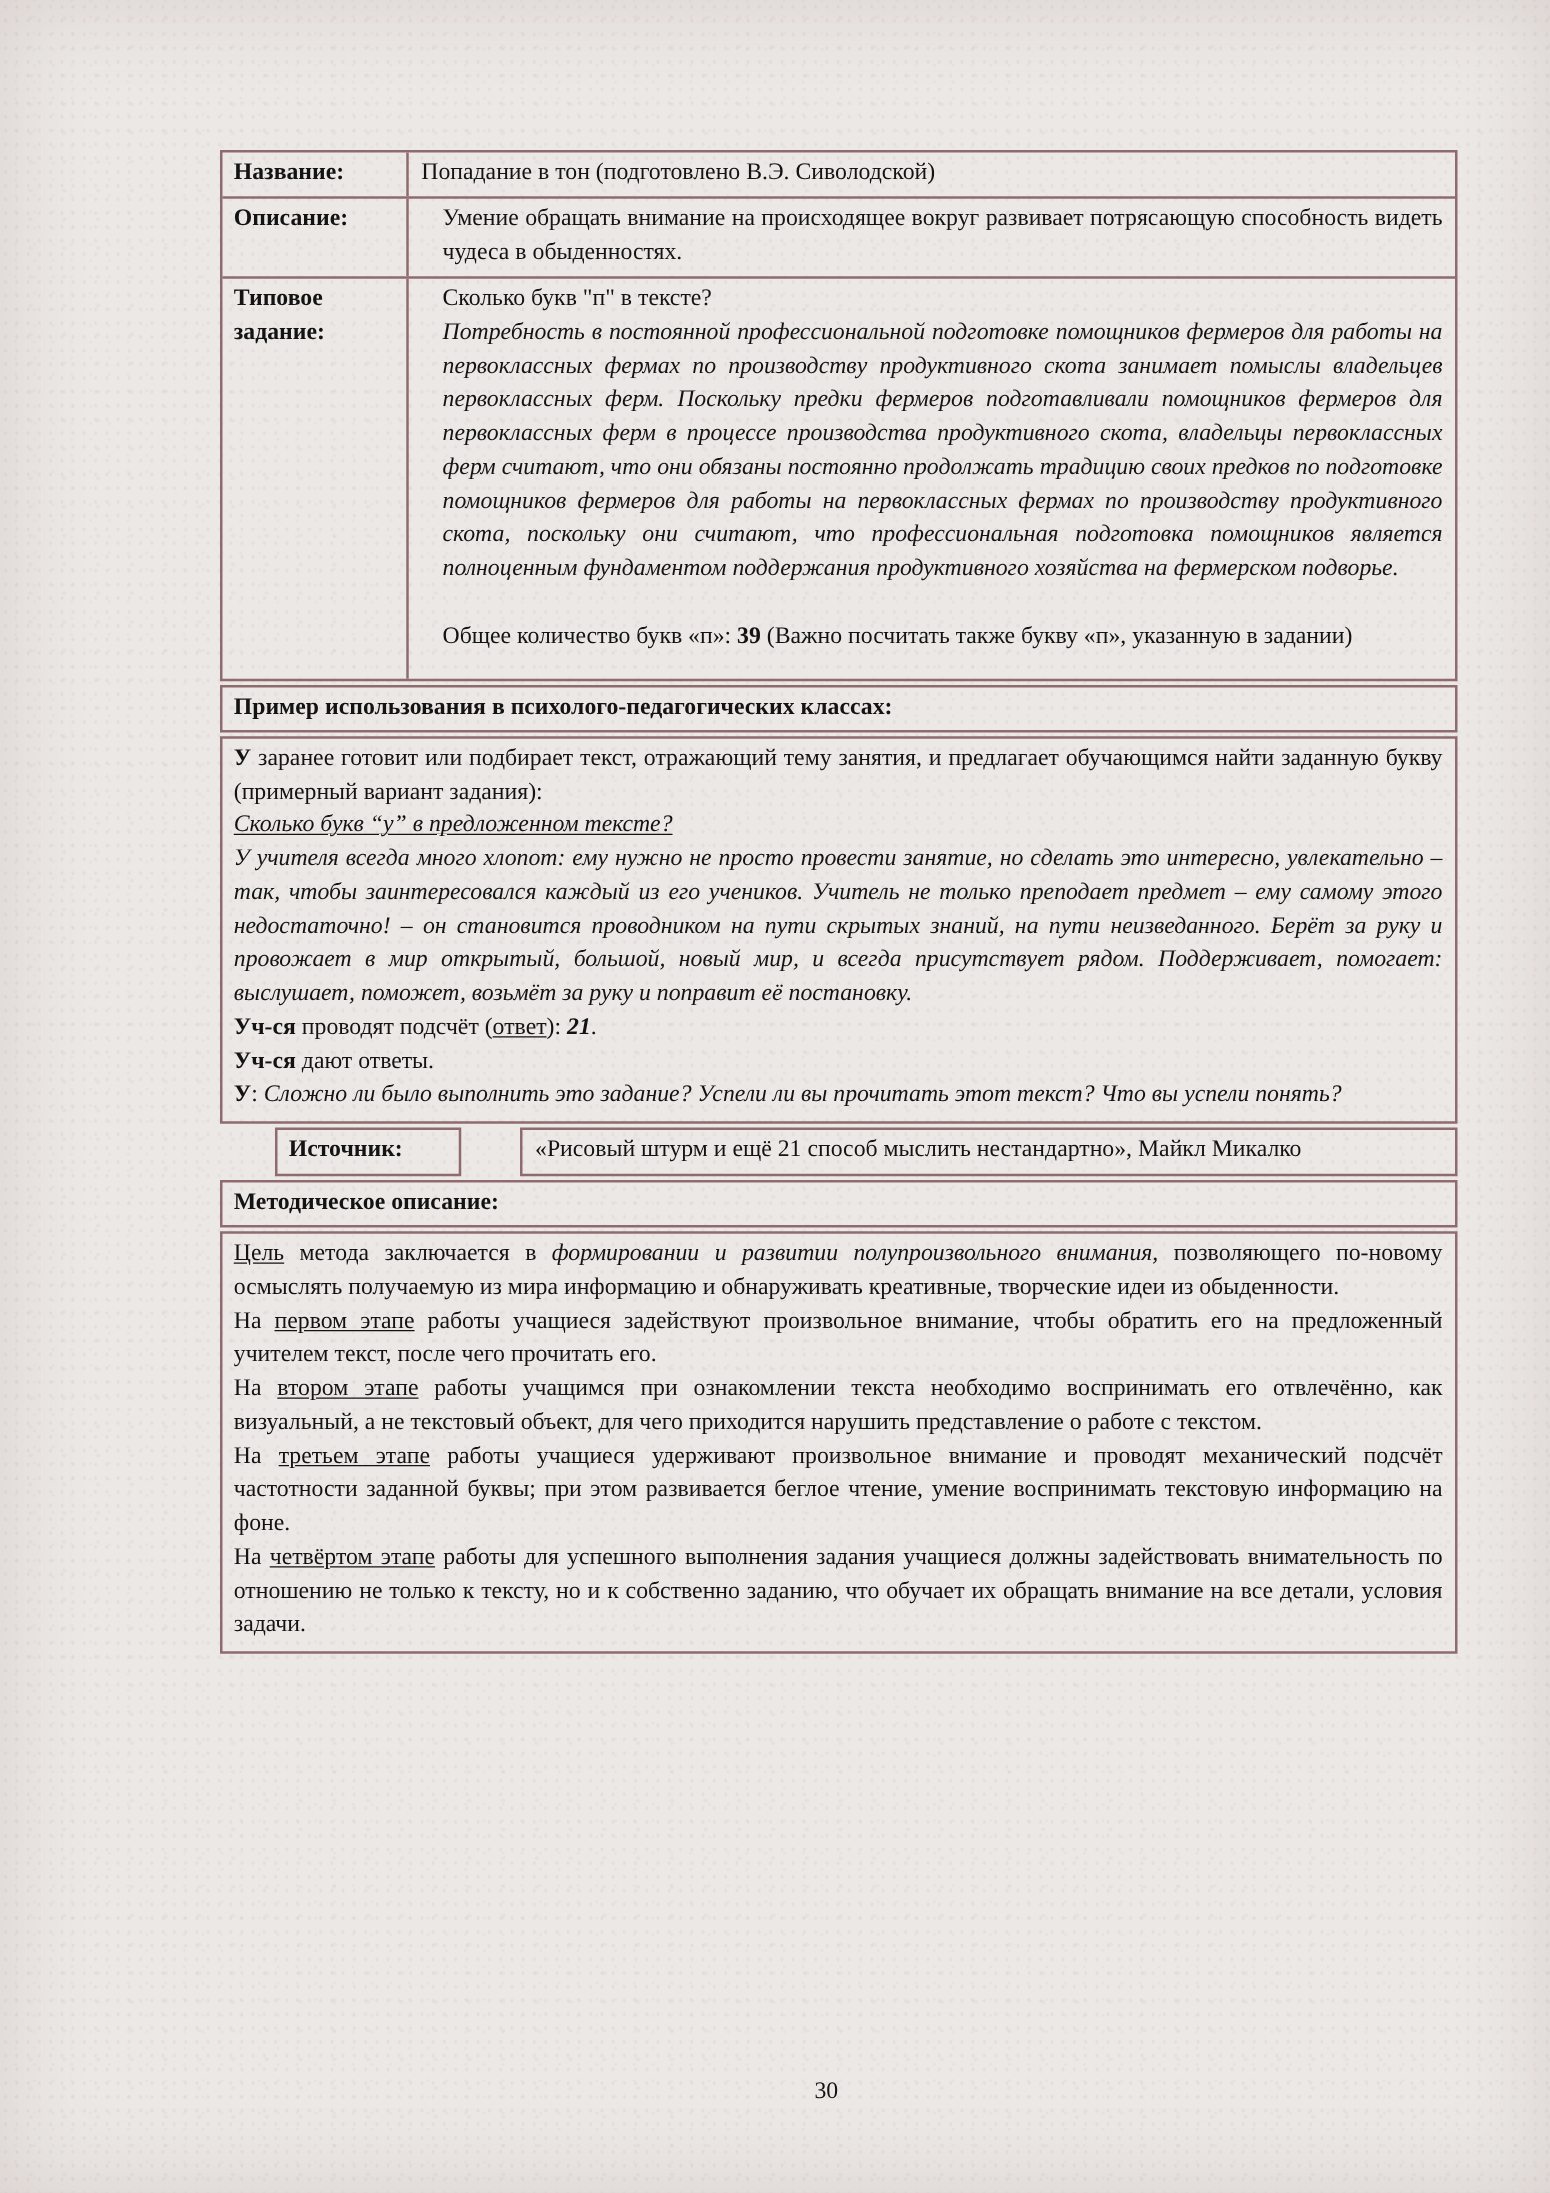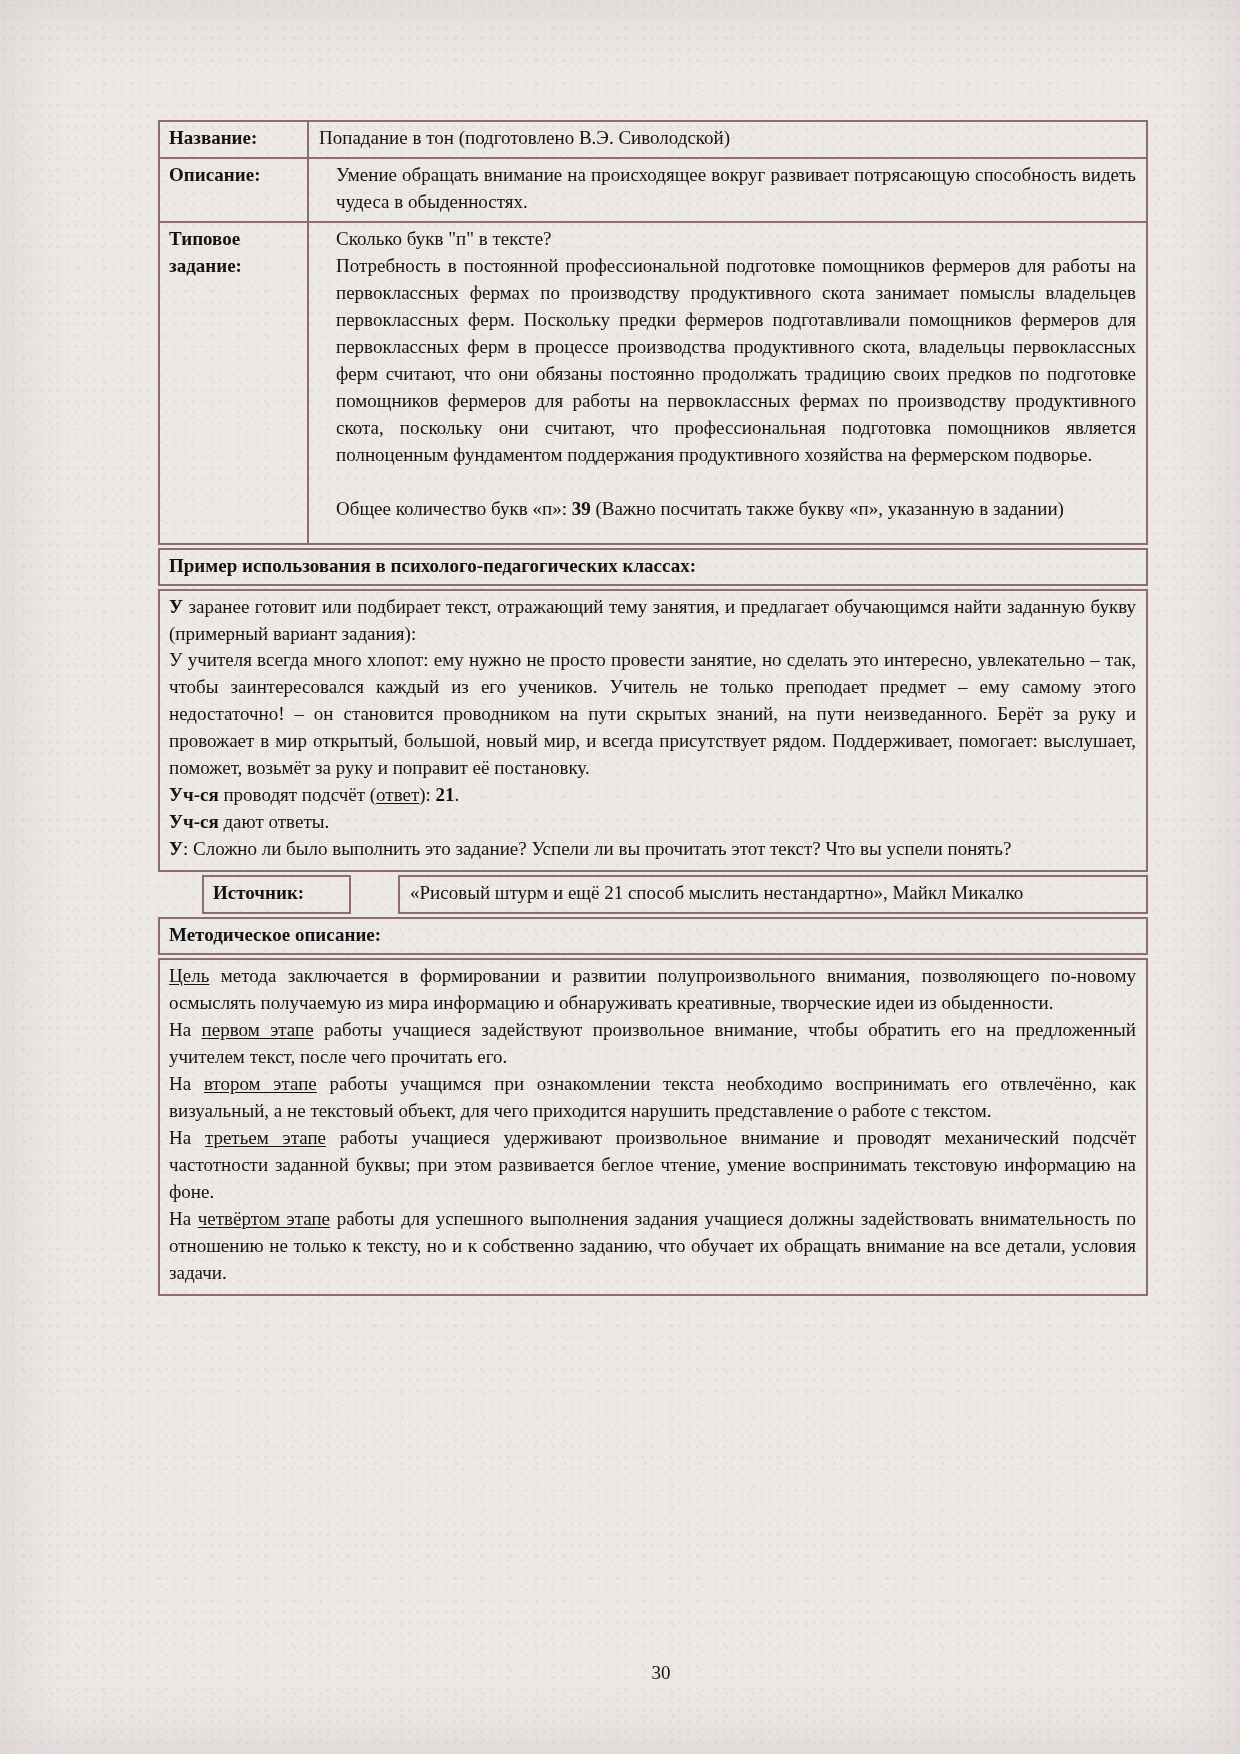--- a/index.html
+++ b/index.html
@@ -18,21 +18,21 @@
     background-image:
       radial-gradient(rgba(166,132,134,0.10) 1px, transparent 1.4px),
       radial-gradient(rgba(140,150,135,0.07) 1px, transparent 1.4px),
       radial-gradient(rgba(120,100,105,0.05) 1.6px, transparent 2.2px);
     background-size:9px 11px, 15px 13px, 27px 23px;
     background-position:0 0, 5px 7px, 11px 3px;
     box-shadow:inset 0 0 70px rgba(130,105,105,0.18);
     overflow:hidden;
   }
   .content{
-    position:absolute;left:158px;top:120px;width:990px;
+    position:absolute;left:176px;top:120px;width:990px;
     font-size:19px;line-height:1.42;
   }
   .doc-stack{display:flex;flex-direction:column;gap:3px;}
   .block{border:2px solid var(--bd);box-sizing:border-box;}
   
   .trow{display:flex;}
   .trow + .trow{border-top:2px solid var(--bd);gap:17px;}
   .tlabel{
     flex:0 0 149px;box-sizing:border-box;
     border-right:2px solid var(--bd);
@@ -45,21 +45,21 @@
   .head-row{font-weight:bold;padding:3px 10px 4px 9px;}
   
   .block-body{padding:3px 10px 7px 9px;}
   
   .row2{display:flex;gap:3px;}
   .cell2{border:2px solid var(--bd);box-sizing:border-box;margin-left:44px;}
   .lbl2{flex:0 0 149px;font-weight:bold;padding:3px 6px 5px 9px;}
   .val2{flex:1;padding:3px 10px 5px 10px;}
   .para{margin:0;text-align:justify;}
   .b{font-weight:bold;}
-  .i{margin-top:12px;}
+  .i{font-style:italic;margin-top:12px;}
   .u{text-decoration:underline;text-underline-offset:2px;}
   .page-number{
     position:absolute;left:166px;top:1662px;width:990px;
     text-align:center;font-size:19px;
   }
 </style>
 </head>
 <body>
 
 <div class="page">
@@ -85,20 +85,21 @@
               <p class="para"><span>&nbsp;</span></p>
               <p class="para"><span>Общее количество букв «п»: </span><span class="b">39</span><span> (Важно посчитать также букву «п», указанную в задании)</span></p>
             </div>
         </div>
       </div>
 
       <div class="block head-row">Пример использования в психолого-педагогических классах:</div>
 
       <div class="block block-body">
           <p class="para"><span class="b">У</span><span> заранее готовит или подбирает текст, отражающий тему занятия, и предлагает обучающимся найти заданную букву (примерный вариант задания):</span></p>
+          <p class="para"><span class="i u">Сколько букв “у” в предложенном тексте?</span></p>
           <p class="para"><span class="i">У учителя всегда много хлопот: ему нужно не просто провести занятие, но сделать это интересно, увлекательно – так, чтобы заинтересовался каждый из его учеников. Учитель не только преподает предмет – ему самому этого недостаточно! – он становится проводником на пути скрытых знаний, на пути неизведанного. Берёт за руку и провожает в мир открытый, большой, новый мир, и всегда присутствует рядом. Поддерживает, помогает: выслушает, поможет, возьмёт за руку и поправит её постановку.</span></p>
           <p class="para"><span class="b">Уч-ся</span><span> проводят подсчёт (</span><span class="u">ответ</span><span>): </span><span class="b i">21</span><span>.</span></p>
           <p class="para"><span class="b">Уч-ся</span><span> дают ответы.</span></p>
           <p class="para"><span class="b">У</span><span>: </span><span class="i">Сложно ли было выполнить это задание? Успели ли вы прочитать этот текст? Что вы успели понять?</span></p>
         </div>
 
       <div class="row2">
         <div class="cell2 lbl2">Источник:</div>
         <div class="cell2 val2">«Рисовый штурм и ещё 21 способ мыслить нестандартно», Майкл Микалко</div>
       </div>

